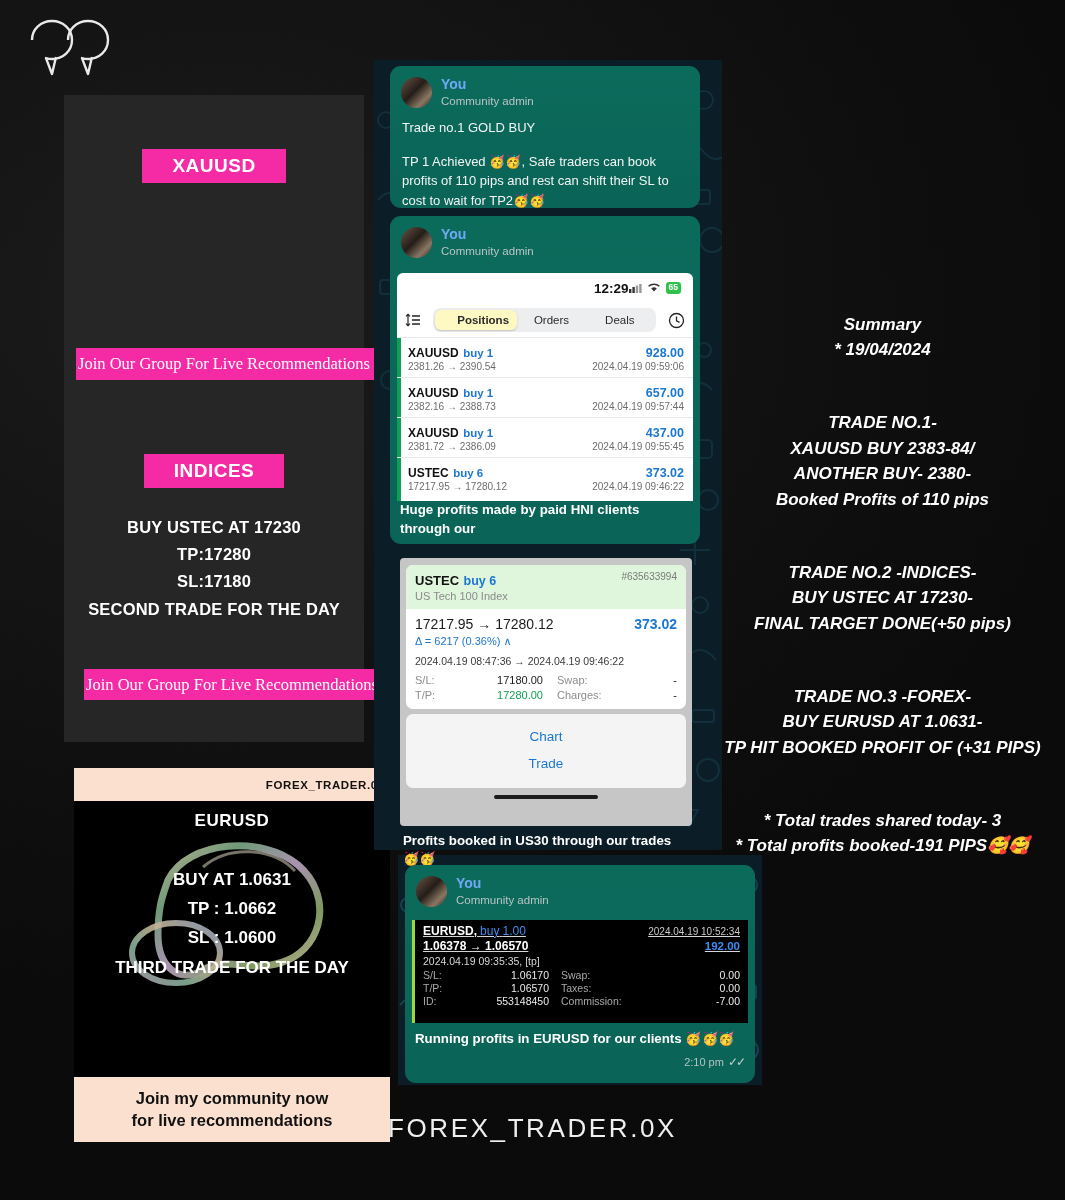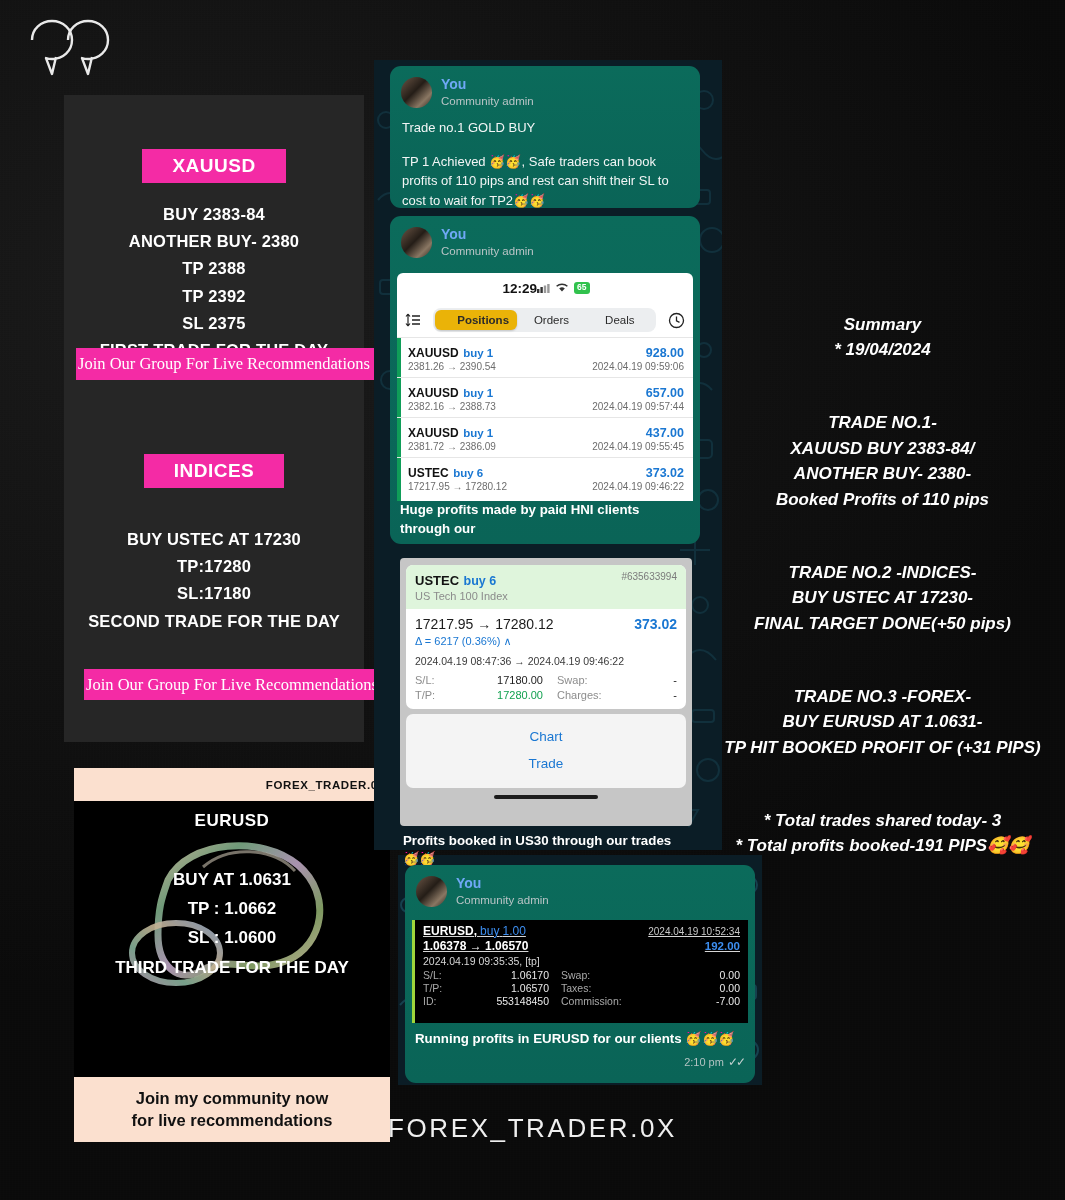--- a/index.html
+++ b/index.html
@@ -147,40 +147,40 @@
     color: #ffffff; padding: 5px 10px 0 10px;
   }
 
   
   #mt5-positions {
     position: absolute; left: 397px; top: 273px; width: 296px; height: 228px;
     background: #ffffff; border-radius: 6px 6px 0 0; overflow: hidden;
     font-family: "Liberation Sans", sans-serif;
   }
   #mt5-statusbar {
-    height: 30px; display: flex; align-items: center; justify-content: center;
+    height: 30px; display: flex; align-items: center; justify-content: flex-end;
     padding: 0 12px 0 14px; color: #111; font-size: 13.5px; font-weight: bold;
   }
   #mt5-status-right { display: flex; align-items: center; gap: 5px; }
   .battery {
     background: #31c24d; color: #fff; font-size: 8.5px; font-weight: bold;
     border-radius: 3px; padding: 1px 3px; line-height: 1.15;
   }
   #mt5-tabs {
     height: 34px; display: flex; align-items: center; padding: 0 8px; gap: 6px;
   }
   #mt5-tabgroup {
     display: flex; background: #eceef0; border-radius: 8px; padding: 2px; flex: 1;
     margin: 0 6px; height: 24px;
   }
   .mt5-tab {
     flex: 1; display: flex; align-items: center; justify-content: center;
     font-size: 11.5px; color: #2b2b2b; border-radius: 6px;
   }
-  .mt5-tab.active { background: #eab308; font-weight: bold; box-shadow: 0 1px 2px rgba(0,0,0,.18); padding-left: 14px; }
+  .mt5-tab.active { background: #fef9c3; font-weight: bold; box-shadow: 0 1px 2px rgba(0,0,0,.18); padding-left: 14px; }
   .pos-row {
     border-top: 1px solid #e6e6e6;
     padding: 5px 9px 5px 11px;
     position: relative;
   }
   .pos-row:first-child { border-top: none; }
   .pos-line1, .pos-line2 { display: flex; justify-content: space-between; align-items: baseline; }
   .pos-sym { font-size: 12px; font-weight: bold; color: #111; }
   .pos-dir { font-size: 11.5px; font-weight: bold; color: #1a77d2; }
   .pos-profit { font-size: 12.5px; font-weight: bold; color: #1a77d2; }
@@ -259,36 +259,28 @@
 
   <svg id="quote-icon" viewBox="0 0 86 62">
     <path d="M6 24c0-11 9-19 20-19s20 8 20 19-9 19-20 19c-2 0-4-.3-6-.9L26 58 30 41" fill="none" stroke="#e9e9e9" stroke-width="2.4" stroke-linejoin="round"></path>
     <path d="M42 24c0-11 9-19 20-19s20 8 20 19-9 19-20 19c-2 0-4-.3-6-.9L62 58 66 41" fill="none" stroke="#e9e9e9" stroke-width="2.4" stroke-linejoin="round"></path>
   </svg>
 
   <div class="signal-card" id="card-xauusd">
     <div style="padding-top:54px">
       <span class="pill">XAUUSD</span>
     </div>
-    <div class="sig-lines" style="margin-top:18px">
-      <div>BUY 2383-84</div>
-      <div>ANOTHER BUY- 2380</div>
-      <div>TP 2388</div>
-      <div>TP 2392</div>
-      <div>SL 2375</div>
-      <div>FIRST TRADE FOR THE DAY</div>
-    </div>
   </div>
   <div class="cta-bar" id="cta-1">Join Our Group For Live Recommendations</div>
 
   <div class="signal-card" id="card-indices">
     <div style="padding-top:37px">
       <span class="pill">INDICES</span>
     </div>
-    <div class="sig-lines" style="margin-top:38px">
+    <div class="sig-lines" style="margin-top:26px">
       <div>BUY  USTEC AT 17230</div>
       <div>TP:17280</div>
       <div>SL:17180</div>
       <div>SECOND TRADE FOR THE DAY</div>
     </div>
   </div>
   <div class="cta-bar" id="cta-2">Join Our Group For Live Recommendations</div>
 
   <div id="poster-eurusd">
     <div class="poster-band" id="poster-top-band">FOREX_TRADER.0X</div>

